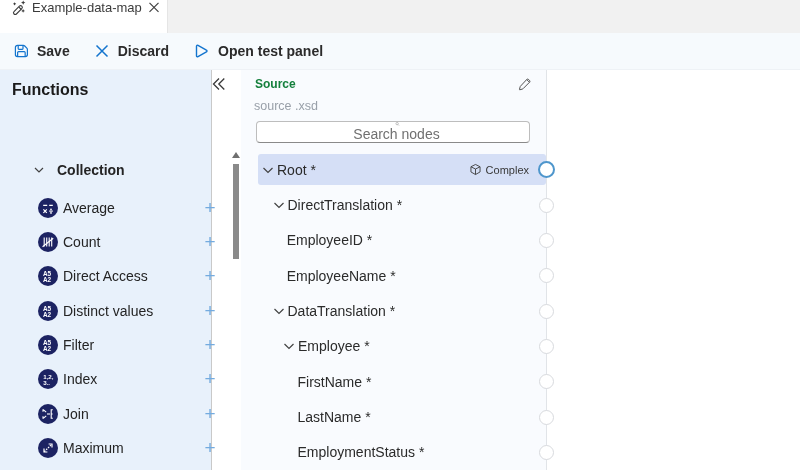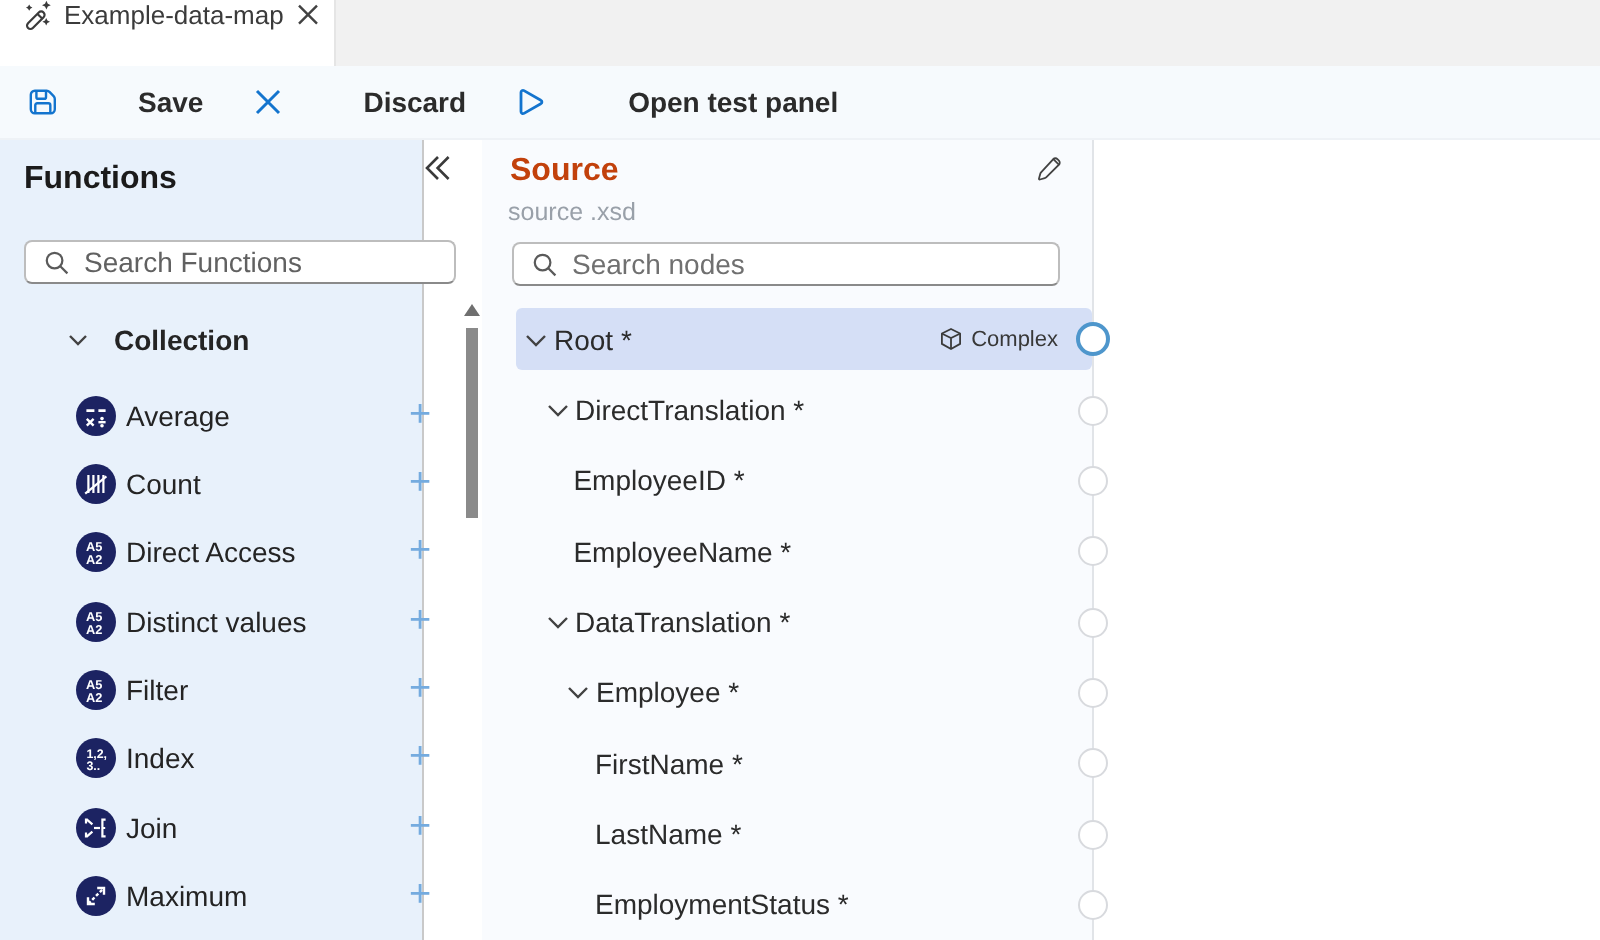--- a/index.html
+++ b/index.html
@@ -9,21 +9,21 @@
     background:#f1f1f1; }
   .tab { position:absolute; left:0; top:0; width:168px; height:33px;
     background:#ffffff; border-right:1px solid #e5e5e5; display:flex;
     align-items:flex-start; }
   .tab .ticon { margin-left:10px; width:16px; height:16px; }
   .tab .tlabel { margin-left:6px; font-size:13px; color:#3b3b3b; }
   .toolbar { position:absolute; left:0; top:33px; width:800px; height:37px;
     background:#f6fafd; border-bottom:1px solid #eef2f6; display:flex;
     align-items:center; }
   .tbtn { display:flex; align-items:center; font-size:14px; font-weight:700;
-    color:#2b2b2b;gap:32px; }
+    color:#2b2b2b; }
   .tbtn svg { display:block; }
   .main { position:absolute; left:0; top:70px; width:800px; height:400px; }
   .fpanel { position:absolute; left:0; top:0; width:212px; height:400px;
     background:#e8f1fb; border-right:1px solid #c9c9c9; }
   .fhead { position:absolute; left:12px; top:11px; font-size:16px;
     font-weight:700; color:#1b1b1b; }
   .fcollapse { position:absolute; left:209px; top:5px; width:18px; height:18px; }
   .searchbox { position:absolute; background:#fff; border:1px solid #bdbdbd;
     border-bottom-color:#8a8a8a; border-radius:4px; display:flex;
     align-items:center; }
@@ -36,22 +36,22 @@
   .fitem .plus { position:absolute; left:165px; width:14px; text-align:center;
     color:#74abdf; font-size:19px; font-weight:400; }
   .fscroll { position:absolute; left:232px; top:80px; width:8px; height:320px; }
   .fscroll .arrow { position:absolute; left:0px; top:2px; width:0; height:0;
     border-left:4px solid transparent; border-right:4px solid transparent;
     border-bottom:6px solid #6f6f6f; }
   .fscroll .thumb { position:absolute; left:1px; top:14px; width:6px;
     height:95px; background:#8a8a8a; }
   .spanel { position:absolute; left:241px; top:0; width:306px; height:400px;
     background:#f9fbfe; border-right:1px solid #e1e4e8; }
-  .stitle { position:absolute; left:14px; top:7px; font-size:16px;
-    font-weight:700; color:#c2410c; }
+  .stitle { position:absolute; left:14px; top:7px; font-size:12px;
+    font-weight:700; color:#15803d; }
   .ssub { position:absolute; left:13px; top:29px; font-size:12.5px; color:#99a0a9; }
   .spencil { position:absolute; left:276px; top:7px; width:15px; height:15px; }
   .tree { position:absolute; left:0; top:0; width:305px; height:400px; }
   .trow { position:absolute; left:17px; width:271px; height:31px;
     display:flex; align-items:center; font-size:14px; color:#2b2b2b; }
   .trow.sel { background:#d5dff6; border-radius:3px; width:288px; }
   .chev { width:14px; flex:none; margin-right:2px; }
   .badge { position:absolute; right:17px; display:flex; align-items:center;
     font-size:11px; color:#383838; }
   .badge svg { margin-right:4px; }
@@ -101,27 +101,20 @@
   </div>
 </div>
 
 <div class="main">
 
   <div class="fpanel">
     <div class="fhead">Functions</div>
     <svg class="fcollapse" viewBox="0 0 18 18">
       <path d="M10 3.5 L4.5 9 L10 14.5 M15.3 3.5 L9.8 9 L15.3 14.5" fill="none" stroke="#3a3a3a" stroke-width="1.3"></path>
     </svg>
-    <div class="searchbox" style="left:12px; top:50px; width:216px; height:22px;">
-      <svg width="13" height="13" viewBox="0 0 14 14" style="margin-left:9px">
-        <circle cx="5.7" cy="5.7" r="4.2" fill="none" stroke="#5a5a5a" stroke-width="1.2"></circle>
-        <path d="M8.9 8.9 L12.6 12.6" stroke="#5a5a5a" stroke-width="1.2"></path>
-      </svg>
-      <span class="ph">Search Functions</span>
-    </div>
     <div class="flist">
       <div class="group" style="top:12px">
         <svg width="12" height="12" viewBox="0 0 12 12">
           <path d="M2 4 L6 8 L10 4" fill="none" stroke="#424242" stroke-width="1.2"></path>
         </svg>
         <span class="glabel">Collection</span>
       </div>
       <div class="fitem" style="top:47.8px">
           <svg width="20" height="20" viewBox="0 0 20 20">
             <circle cx="10" cy="10" r="10" fill="#1c2362"></circle>
@@ -205,21 +198,21 @@
     </div>
   </div>
 
   <div class="spanel">
     <div class="stitle">Source</div>
     <div class="ssub">source .xsd</div>
     <svg class="spencil" viewBox="0 0 20 20">
       <path d="M12.9 3.4 L16.6 7.1 L8.1 15.6 a2 2 0 0 1 -0.9 0.5 l-3.3 0.9 a0.5 0.5 0 0 1 -0.6 -0.6 l0.9 -3.3 a2 2 0 0 1 0.5 -0.9 Z" fill="none" stroke="#424242" stroke-width="1.2"></path>
       <path d="M12.9 3.4 a1.9 1.9 0 0 1 2.7 0 l1 1 a1.9 1.9 0 0 1 0 2.7" fill="none" stroke="#424242" stroke-width="1.2"></path>
     </svg>
-    <div class="searchbox" style="left:15px; top:51px; width:274px; height:22px;">
+    <div class="searchbox" style="left:15px; top:51px; width:274px; height:22px;flex-direction:column;">
       <svg width="13" height="13" viewBox="0 0 14 14" style="margin-left:9px">
         <circle cx="5.7" cy="5.7" r="4.2" fill="none" stroke="#5a5a5a" stroke-width="1.2"></circle>
         <path d="M8.9 8.9 L12.6 12.6" stroke="#5a5a5a" stroke-width="1.2"></path>
       </svg>
       <span class="ph" style="color:#707070">Search nodes</span>
     </div>
     <div class="tree">
       <div class="trow sel" style="top:84.2px; padding-left:3px">
           <svg class="chev" width="14" height="12" viewBox="0 0 14 12">
             <path d="M2.5 4 L7 8.5 L11.5 4" fill="none" stroke="#424242" stroke-width="1.2"></path>

